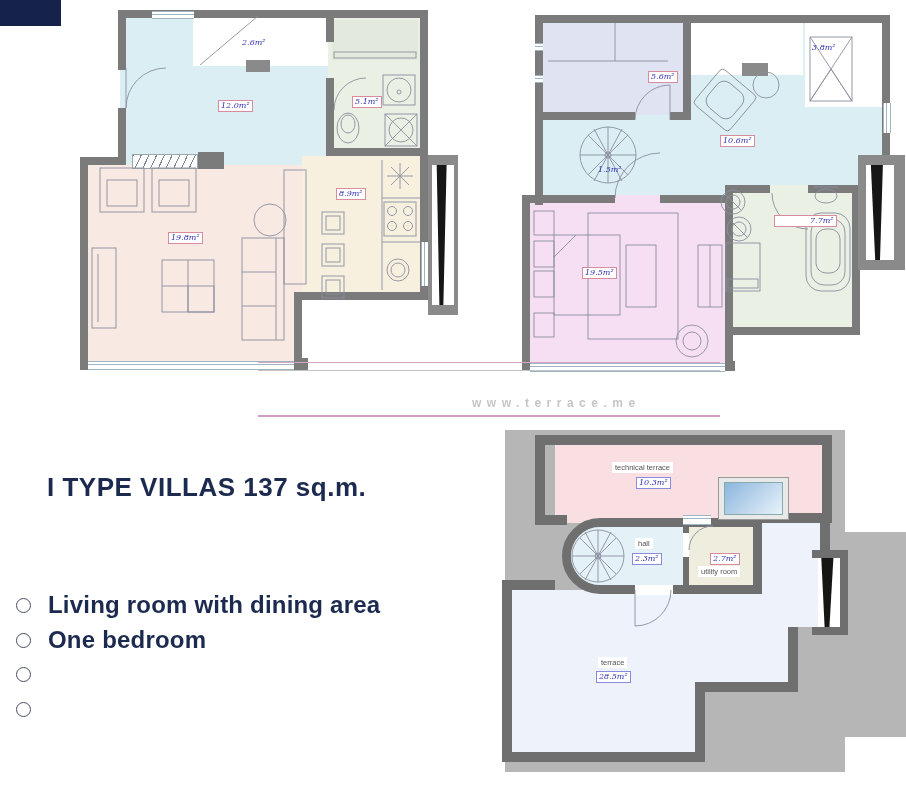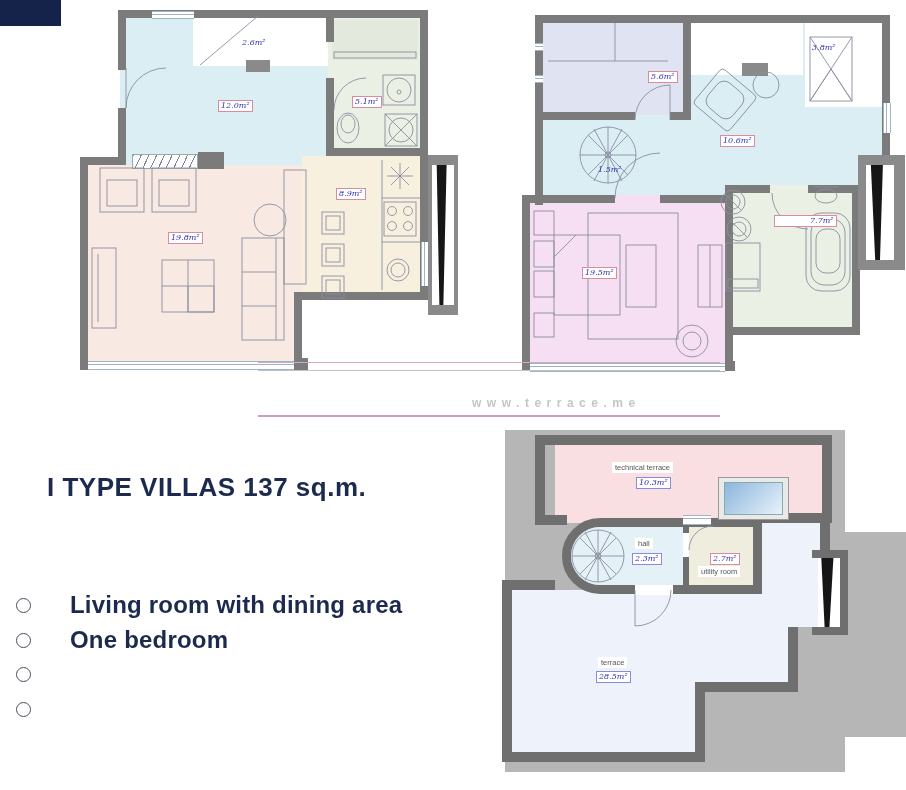--- a/index.html
+++ b/index.html
@@ -27,21 +27,21 @@
          padding:1px 3px;line-height:9px;white-space:nowrap;z-index:40;}
   svg.furn{position:absolute;left:0;top:0;z-index:30;}
   svg.furn *{stroke:#8b8fa0;stroke-width:0.9;fill:none;}
   
   .void{position:absolute;background:#161616;}
   
   .logoline{position:absolute;height:2px;}
   
   .title{position:absolute;color:#1b2a4e;font-weight:bold;font-size:26px;letter-spacing:0.5px;}
   .feat{position:absolute;left:16px;top:588px;}
-  .feat .row{display:flex;align-items:center;height:34.7px;gap:22px;}
+  .feat .row{display:flex;align-items:center;height:34.7px;}
   .feat .dot{width:13px;height:13px;border:1.4px solid #4a4f5e;border-radius:50%;margin-right:17px;flex:0 0 auto;}
   .feat .lbl{color:#1b2a4e;font-weight:bold;font-size:24px;letter-spacing:0.2px;white-space:nowrap;}
 </style>
 </head>
 <body>
 
 <div class="abs" style="left:0;top:0;width:61px;height:26px;background:#15234b;"></div>
 
 <div class="abs" style="left:80px;top:10px;width:378px;height:360px;">
 

